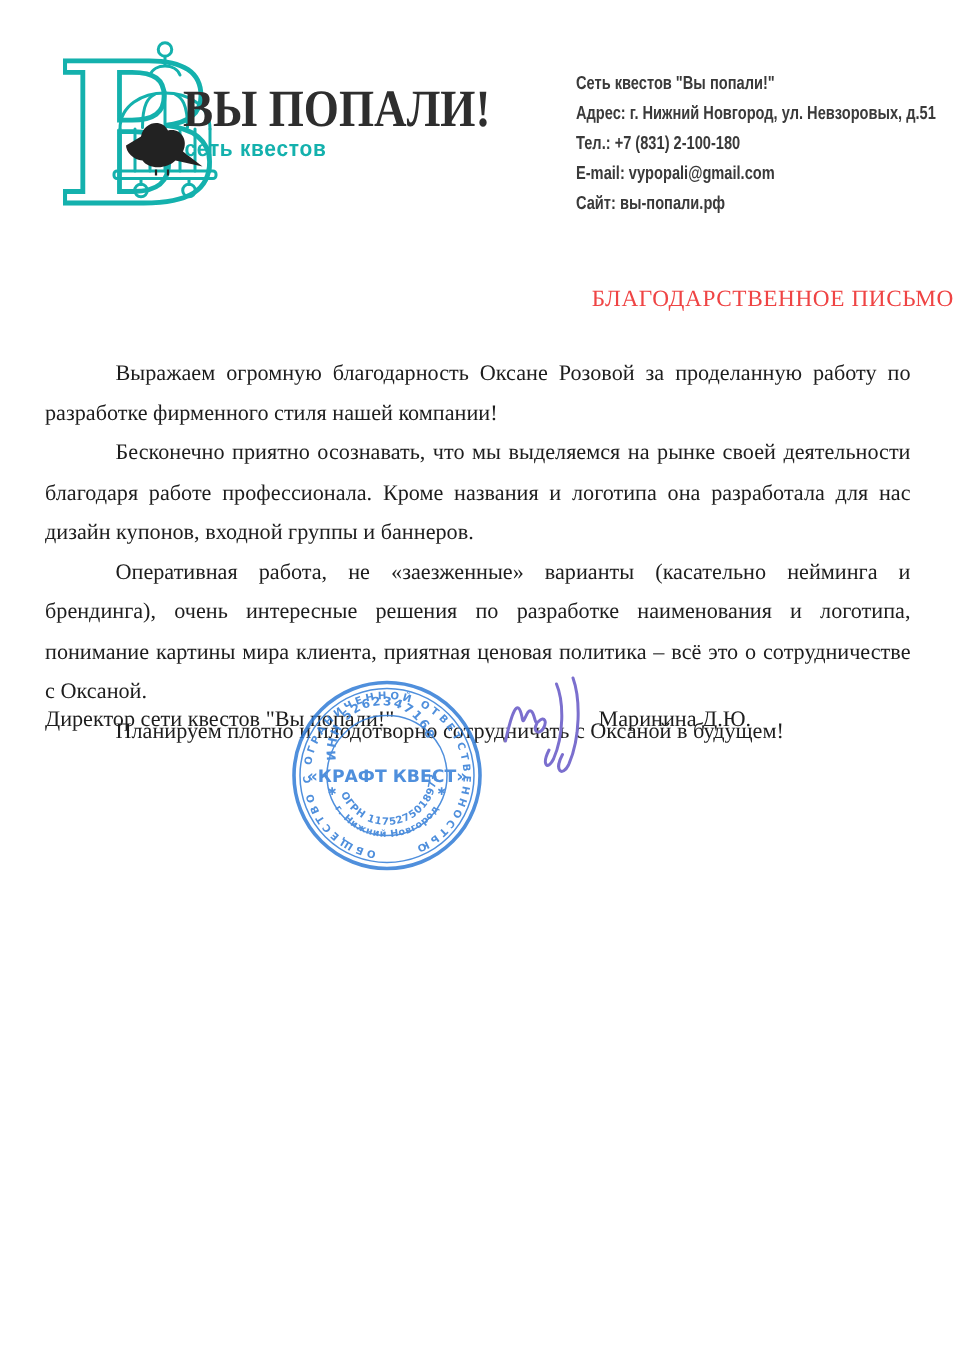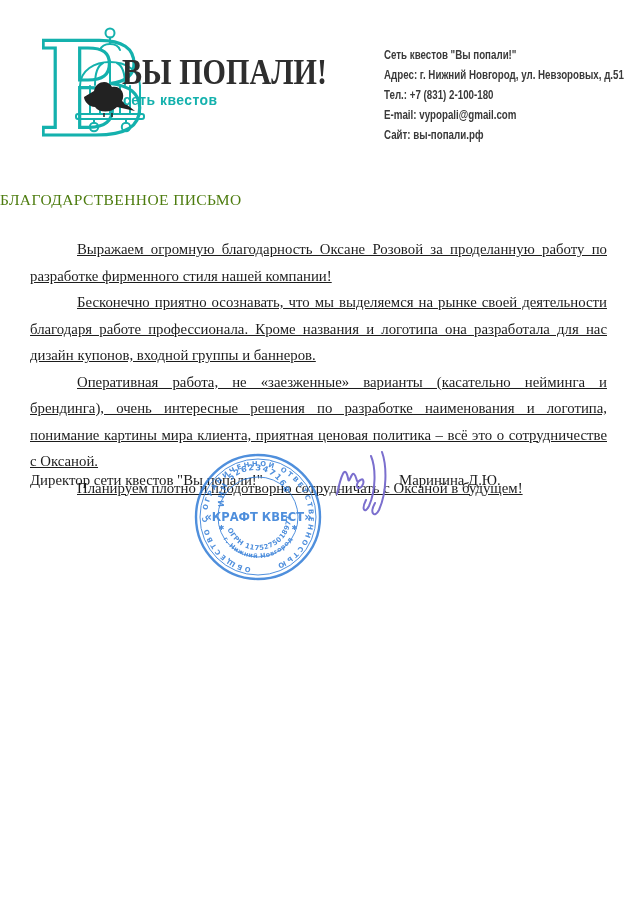--- a/index.html
+++ b/index.html
@@ -11,25 +11,25 @@
   .brand-title{position:absolute;left:122px;top:53px;font-family:"Liberation Serif",serif;
         font-weight:700;font-size:35px;color:#2e2e2e;transform:scaleX(.86);transform-origin:left top;
         white-space:nowrap;letter-spacing:0;}
   .brand-subtitle{position:absolute;left:123px;top:91px;font-family:"Liberation Sans",sans-serif;
         font-weight:700;font-size:15px;color:#14b1ad;letter-spacing:.5px;transform:scaleX(.93);
         transform-origin:left top;white-space:nowrap;}
   .contact{position:absolute;left:384px;top:45px;width:320px;font-family:"Liberation Sans",sans-serif;
         font-size:12.5px;font-weight:700;color:#3a3a3a;line-height:20px;transform:scaleX(.78);
         transform-origin:left top;white-space:nowrap;}
   
-  .letter-title{position:absolute;left:0;top:191px;width:100%;text-align:left;
-        font-size:15.5px;font-weight:400;letter-spacing:.4px;color:#4d7c0f;}
+  .letter-title{position:absolute;left:0;top:191px;width:100%;text-align:right;
+        font-size:15.5px;font-weight:400;letter-spacing:.4px;color:#ef4444;}
   .letter-body{position:absolute;left:30px;top:236px;width:577px;font-size:14.8px;
         line-height:26.5px;color:#1d1d1d;text-align:justify;}
-  .letter-body p{margin:0;text-indent:47px;text-decoration:underline;}
+  .letter-body p{margin:0;text-indent:47px;}
   .director-label{position:absolute;left:30px;top:472px;font-size:14.8px;color:#1d1d1d;white-space:nowrap;}
   .director-name{position:absolute;left:399px;top:472px;font-size:14.8px;color:#1d1d1d;white-space:nowrap;}
   
   .stamp-svg{position:absolute;left:193px;top:452px;width:130px;height:130px;opacity:.84;}
   .stamp-svg .st-ring   {font:700 6.8px "DejaVu Sans",sans-serif;letter-spacing:2.2px;fill:#2e7ad6;}
   .stamp-svg .st-inn    {font:700 8px   "DejaVu Sans",sans-serif;letter-spacing:1.2px;fill:#2e7ad6;}
   .stamp-svg .st-ogrn   {font:700 6.8px "DejaVu Sans",sans-serif;letter-spacing:.4px;fill:#2e7ad6;}
   .stamp-svg .st-city   {font:700 6.4px "DejaVu Sans",sans-serif;letter-spacing:.4px;fill:#2e7ad6;}
   .stamp-svg .st-center {font:700 11.5px "DejaVu Sans",sans-serif;fill:#2e7ad6;}
   .stamp-svg .st-star   {font:700 7px "DejaVu Sans",sans-serif;fill:#2e7ad6;}

